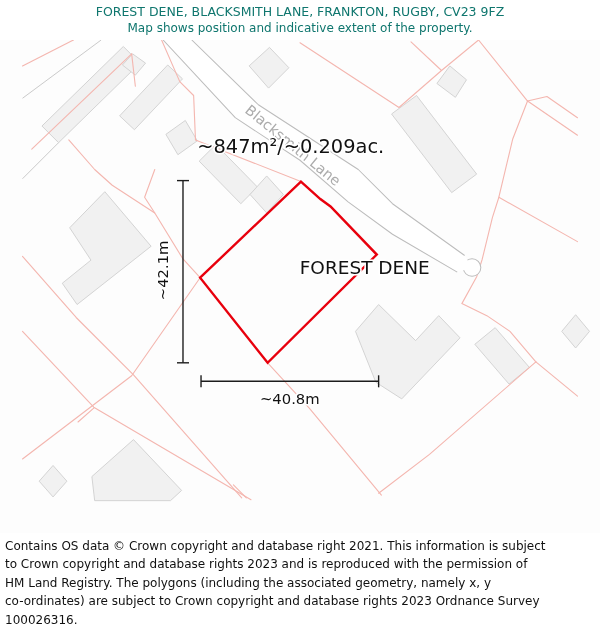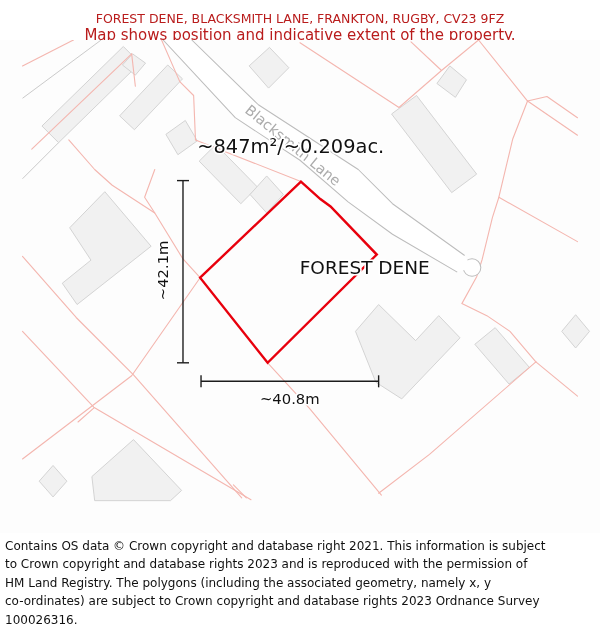--- a/index.html
+++ b/index.html
@@ -1,23 +1,23 @@
 <!DOCTYPE html>
 <html style="--red: #e8000d; --pink: #f4b6af; --roadgray: #bcbcbc; --bfill: #f1f1f1; --bstroke: #d0d0d0; --labelgray: #acacac;"><head>
 <meta charset="utf-8">
 <style>
   :root{
     --red:#e8000d; --pink:#f4b6af; --roadgray:#bcbcbc;
     --bfill:#f1f1f1; --bstroke:#d0d0d0; --labelgray:#acacac; --ink:#111111;
   }
   html,body{margin:0;padding:0;background:#ffffff;}
   body{width:600px;height:625px;overflow:hidden;font-family:"DejaVu Sans","Liberation Sans",sans-serif;}
-  .header{height:40px;text-align:center;padding-top:11px;box-sizing:border-box;color:#b91c1c;}
+  .header{height:40px;text-align:center;padding-top:4px;box-sizing:border-box;color:#0f766e;}
   .header .l1{font-size:12.5px;line-height:16px;}
-  .header .l2{font-size:15px;line-height:16px;}
+  .header .l2{font-size:12px;line-height:16px;}
   .mapwrap{width:600px;height:493px;position:relative;background:#fdfdfd;}
   svg{display:block;}
   .bld{fill:var(--bfill);stroke:var(--bstroke);stroke-width:1;}
   .pink{fill:none;stroke:var(--pink);stroke-width:1.2;stroke-linejoin:round;stroke-linecap:round;}
   .gray{fill:none;stroke:#c6c6c6;stroke-width:1;}
   .roadfill{fill:#ffffff;stroke:none;}
   .roadedge{fill:none;stroke:var(--roadgray);stroke-width:1.1;stroke-linejoin:round;}
   .bulb{fill:#ffffff;stroke:var(--roadgray);stroke-width:1.1;}
   .redpoly{fill:none;stroke:var(--red);stroke-width:2.6;stroke-linejoin:miter;}
   .dim{stroke:#1c1c1c;stroke-width:1.5;}

